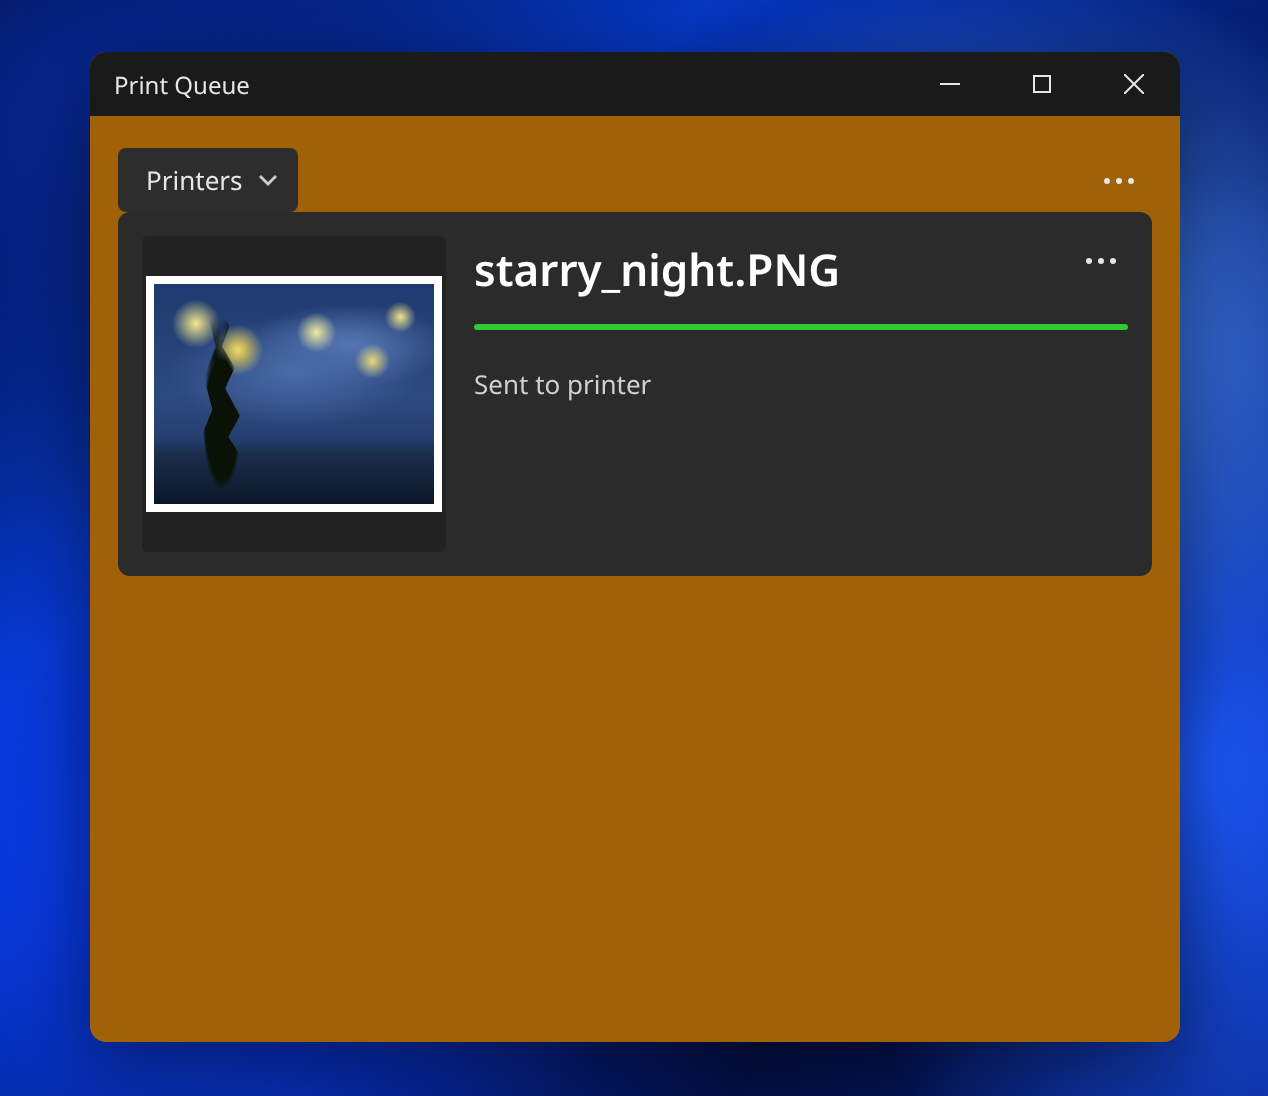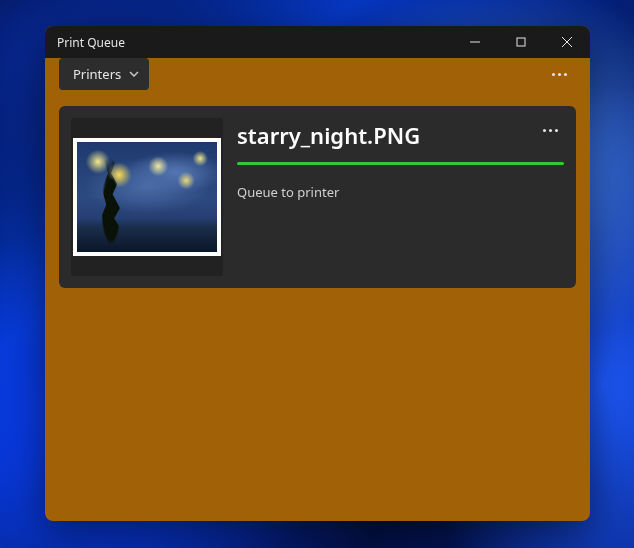--- a/index.html
+++ b/index.html
@@ -51,21 +51,21 @@
   .win-controls { display: flex; height: 100%; }
   .win-btn {
     width: 46px; height: 32px;
     display: flex; align-items: center; justify-content: center;
     color: #e6e6e6;
   }
   .win-btn svg { display: block; }
 
   .toolbar {
     height: 48px;
-    display: flex; align-items: flex-start;
+    display: flex; align-items: flex-end;
     padding: 0 14px;
     gap: 20px;
   }
   .printers-btn {
     background: #2d2d2d;
     border: none;
     color: #e6e6e6;
     font-size: 13px;
     padding: 7px 10px 7px 14px;
     border-radius: 4px;
@@ -215,21 +215,21 @@
     <div class="job-card">
       <div class="thumb-frame">
         <div class="thumb" aria-label="starry-night-painting">
           <div class="starry"></div>
           <div class="cypress"></div>
         </div>
       </div>
       <div class="job-info">
         <div class="job-title">starry_night.PNG</div>
         <div class="progress" style="background:#32c932"></div>
-        <div class="job-status">Queue to printer</div>
+        <div class="job-status">Sent to printer</div>
       </div>
       <button class="job-more">
         <span class="dots">
             <span></span>
             <span></span>
             <span></span>
           </span>
       </button>
     </div>
 

